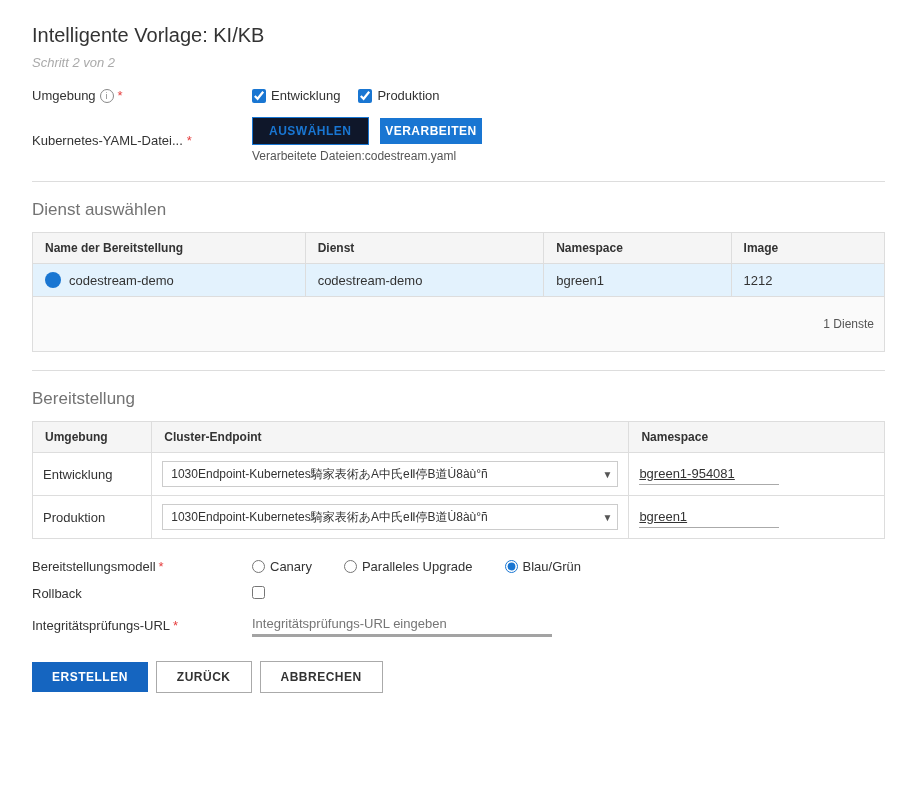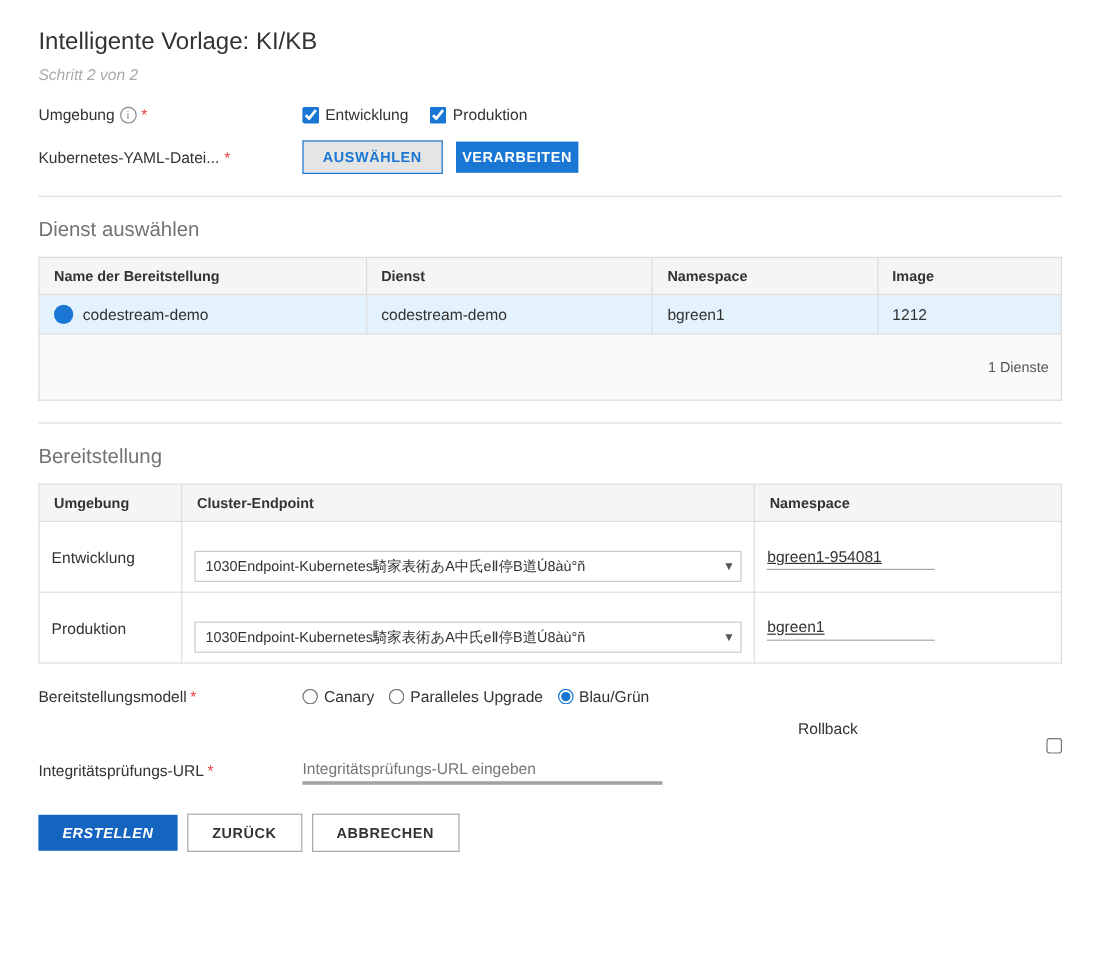--- a/index.html
+++ b/index.html
@@ -74,21 +74,21 @@
     }
 
     .checkbox-item input[type="checkbox"] {
       width: 14px;
       height: 14px;
       accent-color: #1976d2;
     }
 
     .btn-outline {
       border: 1px solid #1976d2;
-      background: #e5e5e5;
+      background: #0f172a;
       color: #1976d2;
       padding: 6px 16px;
       font-size: 12px;
       font-weight: bold;
       letter-spacing: 0.5px;
       cursor: pointer;
       text-transform: uppercase;
     }
 
     .btn-primary {
@@ -107,21 +107,20 @@
     .btn-action {
       border: none;
       background: #1565c0;
       color: #fff;
       padding: 8px 20px;
       font-size: 12px;
       font-weight: bold;
       letter-spacing: 0.5px;
       cursor: pointer;
       text-transform: uppercase;
-      font-style: italic;
     }
 
     .btn-secondary {
       border: 1px solid #aaa;
       background: #fff;
       color: #333;
       padding: 8px 20px;
       font-size: 12px;
       font-weight: bold;
       letter-spacing: 0.5px;
@@ -218,21 +217,20 @@
       border: 1px solid #ddd;
       padding: 8px 10px;
       font-size: 13px;
       color: #333;
     }
 
     .endpoint-wrapper {
       position: relative;
       display: flex;
       align-items: center;
-      margin-top: 16px;
     }
 
     .endpoint-wrapper select {
       width: 100%;
       border: 1px solid #ccc;
       background: #fff;
       padding: 5px 24px 5px 8px;
       font-size: 12px;
       color: #333;
       appearance: none;
@@ -272,39 +270,38 @@
       font-size: 13px;
       color: #333;
       display: flex;
       align-items: center;
       gap: 3px;
     }
 
     .radio-group {
       display: flex;
       align-items: center;
-      gap: 12px;
+      gap: 32px;
     }
 
     .radio-item {
       display: flex;
       align-items: center;
       gap: 5px;
       font-size: 13px;
     }
 
     .radio-item input[type="radio"] {
       accent-color: #1976d2;
     }
 
     .rollback-row {
       display: flex;
-      align-items: flex-end;
-      margin-bottom: 2px;
-      flex-direction: column;
+      align-items: flex-start;
+      margin-bottom: 12px;
     }
 
     .url-input {
       border: none;
       border-bottom: 3px solid #a3a3a3;
       outline: none;
       font-size: 13px;
       color: #aaa;
       padding: 3px 0;
       width: 300px;
@@ -352,20 +349,21 @@
 </div>
 
 <div class="form-row">
   <div class="form-label">
     <span>Kubernetes-YAML-Datei...</span>
     <span class="required-star">*</span>
   </div>
   <div>
     <button class="btn-outline">AUSWÄHLEN</button>
     <button class="btn-primary">VERARBEITEN</button>
+    <div class="file-info">Verarbeitete Dateien:codestream.yaml</div>
   </div>
 </div>
 
 <hr class="divider">
 
 <div class="section-title">Dienst auswählen</div>
 
 <table class="data-table">
   <thead>
     <tr>

